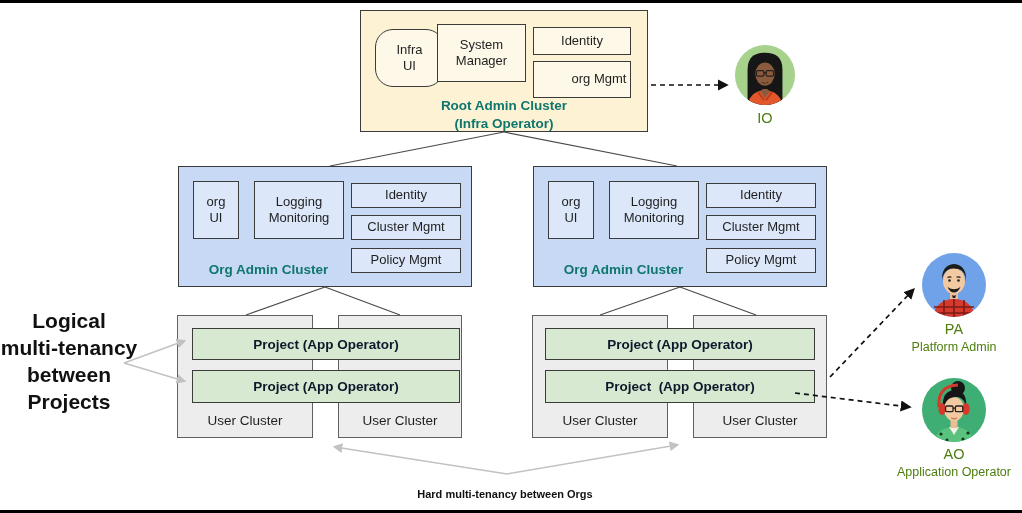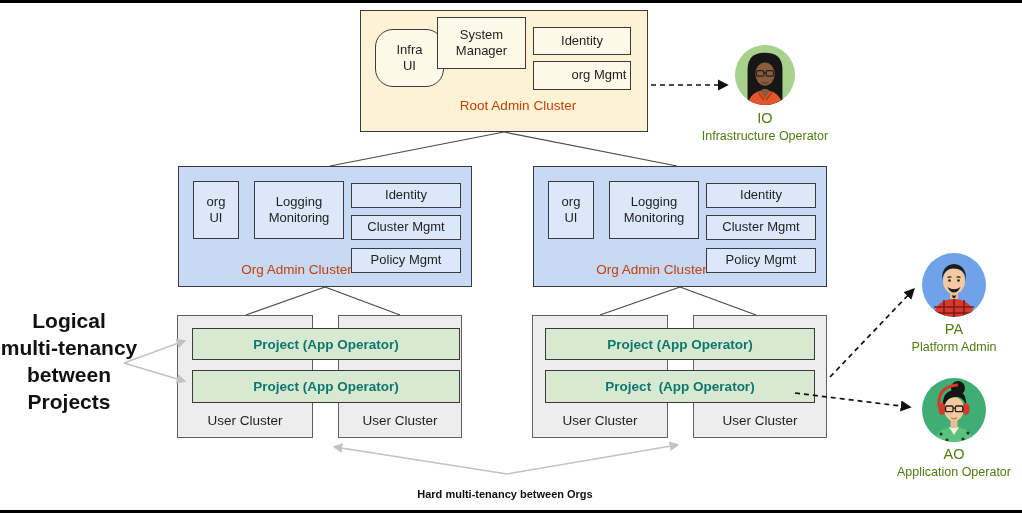--- a/index.html
+++ b/index.html
@@ -8,55 +8,56 @@
   .hbar { position:absolute; left:0; width:1022px; height:3px; background:#000; }
   .cluster { position:absolute; border:1.5px solid #3b3b3b; box-sizing:border-box; z-index:1; }
   .root { background:#fdf3d4; }
   .org  { background:#c7d9f5; }
   .box { position:absolute; border:1.4px solid #3b3b3b; box-sizing:border-box;
          display:flex; align-items:center; justify-content:center; text-align:center;
          font-size:13px; color:#1f1f1f; line-height:1.25; }
   .root .box { background:#fdf8e8; }
   .org  .box { background:#dce8fa; }
   .prelines { white-space:pre-line; }
-  .ctitle { position:absolute; text-align:center; font-weight:normal; font-size:13.5px;
-            color:#c2410c; line-height:1.3;margin-left:28px; }
+  .ctitle { position:absolute; text-align:center; font-weight:bold; font-size:13.5px;
+            color:#0f766e; line-height:1.3; }
   .uc { position:absolute; background:#ededed; border:1.4px solid #606060;
         box-sizing:border-box; z-index:1; }
   .uc-label { position:absolute; left:0; right:0; bottom:9px; text-align:center;
               font-size:13.5px; color:#1f1f1f; }
   .project { position:absolute; background:#d8e9d2; border:1.5px solid #3b3b3b;
              box-sizing:border-box; display:flex; align-items:center; justify-content:center;
-             font-weight:bold; font-size:13.5px; color:#0f766e; z-index:2; white-space:pre; }
+             font-weight:bold; font-size:13.5px; color:#0f172a; z-index:2; white-space:pre; }
   .overlay { position:absolute; left:0; top:0; z-index:3; pointer-events:none; }
   .avatar { position:absolute; z-index:3; }
   .persona-label { position:absolute; text-align:center; color:#4d7c0f; z-index:3; }
   .persona-abbr { font-size:14.5px; }
   .persona-role { font-size:12.5px; margin-top:3px; }
   .ann { position:absolute; font-weight:bold; color:#111; text-align:center; z-index:2; }
   .ann-left { font-size:21px; line-height:1.29; }
   .ann-bottom { font-size:11px; }
 </style>
 </head>
 <body>
 
 <div class="canvas">
 
   <div class="hbar" style="top:0;"></div>
   <div class="hbar" style="top:510px;"></div>
 
   <div class="cluster root" style="left:360px;top:10px;width:288px;height:122px;">
     <div class="box prelines" style="left:14px;top:18px;width:69px;height:58px;border-radius:18px;">Infra
 UI</div>
-    <div class="box prelines" style="left:76px;top:6px;width:89px;height:52px;">System
+    <div class="box prelines" style="left:76px;top:13px;width:89px;height:58px;">System
 Manager</div>
     <div class="box" style="left:172px;top:16px;width:98px;height:28px;">Identity</div>
-    <div class="box" style="left:172px;top:50px;width:98px;height:29px;padding-left:34px;">org Mgmt</div>
+    <div class="box" style="left:172px;top:50px;width:98px;height:37px;padding-left:34px;">org Mgmt</div>
     <div class="ctitle" style="left:0;right:0;top:86px;">
       <div>Root Admin Cluster</div>
+      <div>(Infra Operator)</div>
     </div>
   </div>
 
   <div class="cluster org" style="left:178px;top:166px;width:294px;height:121px;">
     <div class="box prelines" style="left:14px;top:14px;width:46px;height:58px;">org
 UI</div>
     <div class="box prelines" style="left:75px;top:14px;width:90px;height:58px;">Logging
 Monitoring</div>
     <div class="box" style="left:172px;top:16px;width:110px;height:25px;">Identity</div>
     <div class="box" style="left:172px;top:48px;width:110px;height:25px;">Cluster Mgmt</div>
@@ -145,21 +146,20 @@
         <line x1="30.8" y1="29.6" x2="33.2" y2="29.6" stroke="#26211e" stroke-width="1.3"></line>
         <path d="M29 39.5 Q32 41.5 35 39.5" stroke="#5c3a24" stroke-width="1.2" fill="none" stroke-linecap="round"></path>
         <path d="M13 66 Q16 48 32 48 Q48 48 51 66 Z" fill="#e2572b"></path>
         <path d="M27 48.5 L32 56 L37 48.5 L34 46.5 L30 46.5 Z" fill="#8a5b3d"></path>
         <path d="M25 50 L31 58 M39 50 L33 58" stroke="#b83f1d" stroke-width="2"></path>
       </g>
     </svg>
   </div>
   <div class="persona-label" style="left:684px;top:110px;width:162px;">
     <div class="persona-abbr">IO</div>
-    <div class="persona-role">Infrastructure Operator</div>
   </div>
 
   <div class="avatar" style="left:922px;top:253px;">
     <svg viewBox="0 0 64 64" width="64" height="64">
       <defs>
           <clipPath id="clip-pa">
             <circle cx="32" cy="32" r="32"></circle>
           </clipPath>
         </defs>
       <circle cx="32" cy="32" r="32" fill="#6fa2e8"></circle>

